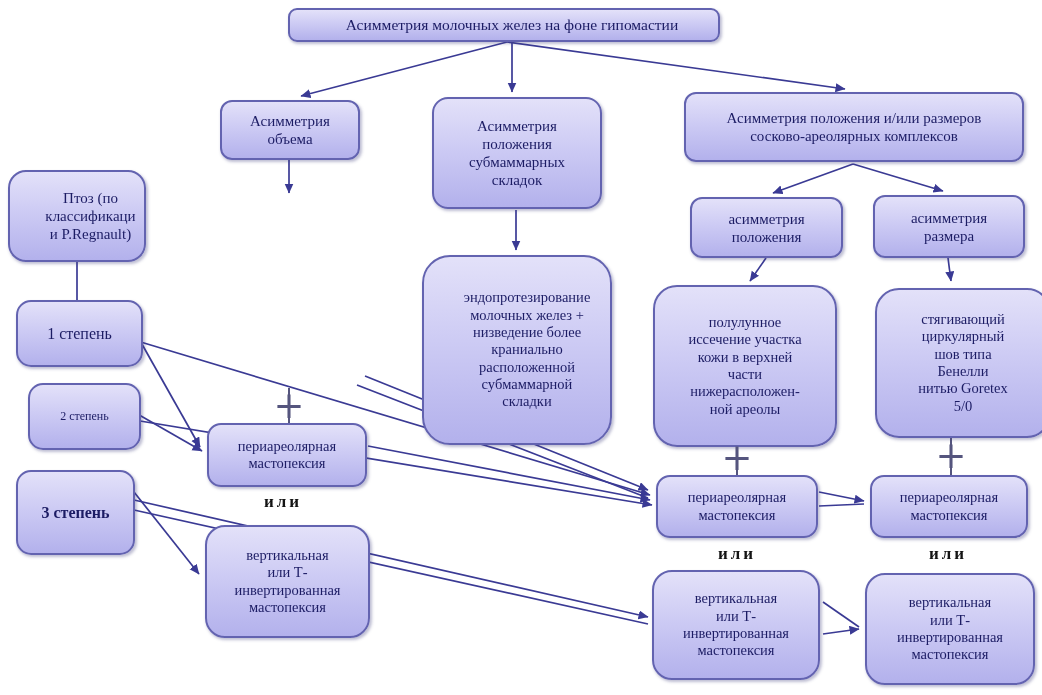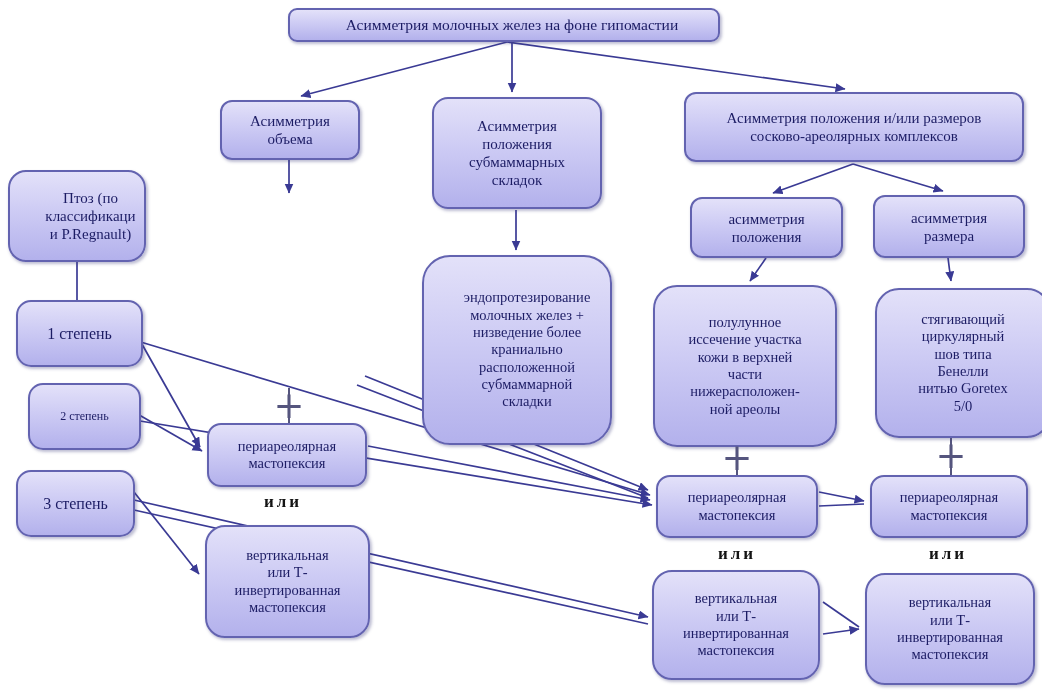--- a/index.html
+++ b/index.html
@@ -25,21 +25,21 @@
   #n-branch-folds{left:432px;top:97px;width:170px;height:112px;border-radius:16px;font-size:15px;}
   #n-branch-nac{left:684px;top:92px;width:340px;height:70px;border-radius:12px;font-size:15px;}
   #n-endo-implants{left:203px;top:198px;width:168px;height:190px;border-radius:28px;}
   #n-endo-folds{left:422px;top:255px;width:190px;height:190px;border-radius:28px;padding-left:24px;}
   #n-nac-position{left:690px;top:197px;width:153px;height:61px;border-radius:12px;font-size:15px;}
   #n-nac-size{left:873px;top:195px;width:152px;height:63px;border-radius:12px;font-size:15px;}
   #n-semilunar{left:653px;top:285px;width:184px;height:162px;border-radius:24px;}
   #n-benelli{left:875px;top:288px;width:176px;height:150px;border-radius:24px;}
   #n-degree1{left:16px;top:300px;width:127px;height:67px;border-radius:15px;font-size:16px;}
   #n-degree2{left:16px;top:383px;width:113px;height:67px;border-radius:15px;font-size:12px;margin-left:12px;}
-  #n-degree3{left:16px;top:470px;width:119px;height:67px;border-radius:15px;font-size:16px;}
+  #n-degree3{left:16px;top:470px;width:119px;height:85px;border-radius:15px;font-size:16px;font-weight:bold;}
   #n-peri-left{left:207px;top:423px;width:160px;height:64px;border-radius:14px;}
   #n-peri-mid{left:656px;top:475px;width:162px;height:63px;border-radius:14px;}
   #n-peri-right{left:870px;top:475px;width:158px;height:63px;border-radius:14px;}
   #n-vert-left{left:205px;top:525px;width:165px;height:113px;border-radius:20px;}
   #n-vert-mid{left:652px;top:570px;width:168px;height:110px;border-radius:20px;}
   #n-vert-right{left:865px;top:573px;width:170px;height:112px;border-radius:20px;}
   .or-label{
     position:absolute;z-index:3;color:#141414;font-weight:bold;
     font-size:17px;letter-spacing:3px;width:110px;text-align:center;
   }

